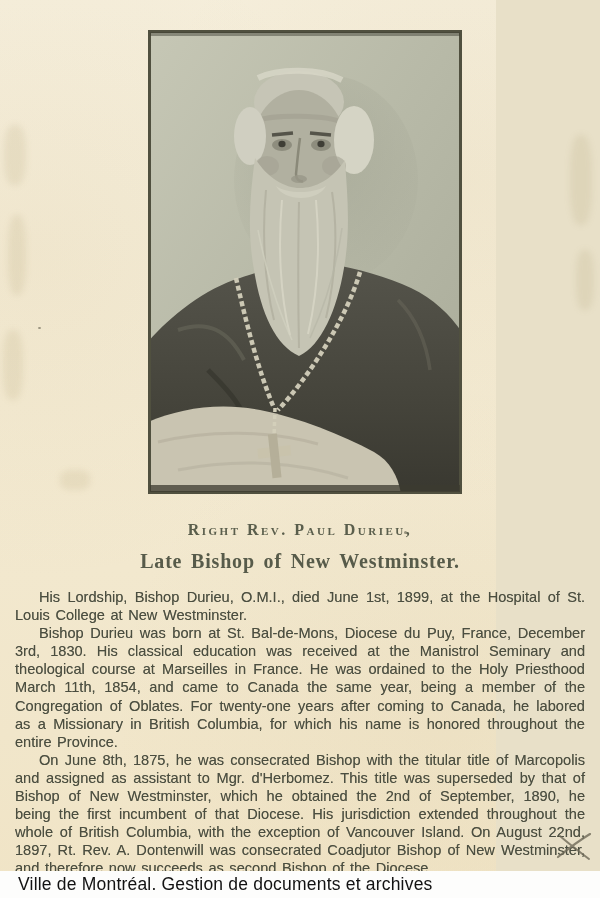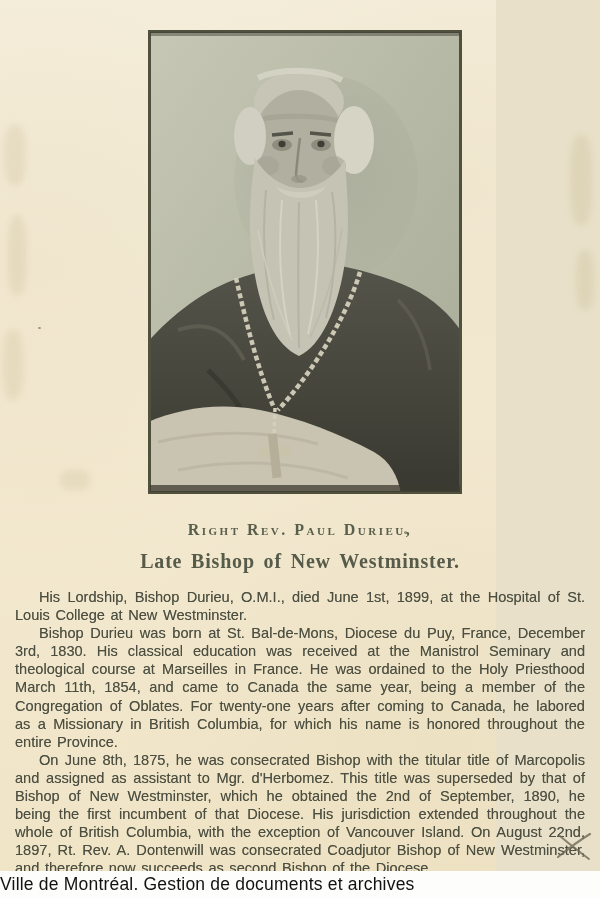--- a/index.html
+++ b/index.html
@@ -53,21 +53,21 @@
   
   .xmark{position:absolute;left:556px;top:833px;width:36px;height:28px;opacity:.8;}
 
   
   .footer{
     position:absolute;left:0;bottom:0;width:600px;height:27px;
     background:#fdfdfc;
     display:flex;align-items:center;
     font-family:"Liberation Sans",sans-serif;
     font-size:17.5px;color:#121212;
-    box-sizing:border-box;
+    padding-left:18px;box-sizing:border-box;
     letter-spacing:.2px;
   }
 </style>
 </head>
 <body>
 
 <div class="page">
 
   <div class="stain" style="left:4px;top:125px;width:22px;height:60px;"></div>
   <div class="stain" style="left:8px;top:215px;width:18px;height:80px;"></div>

